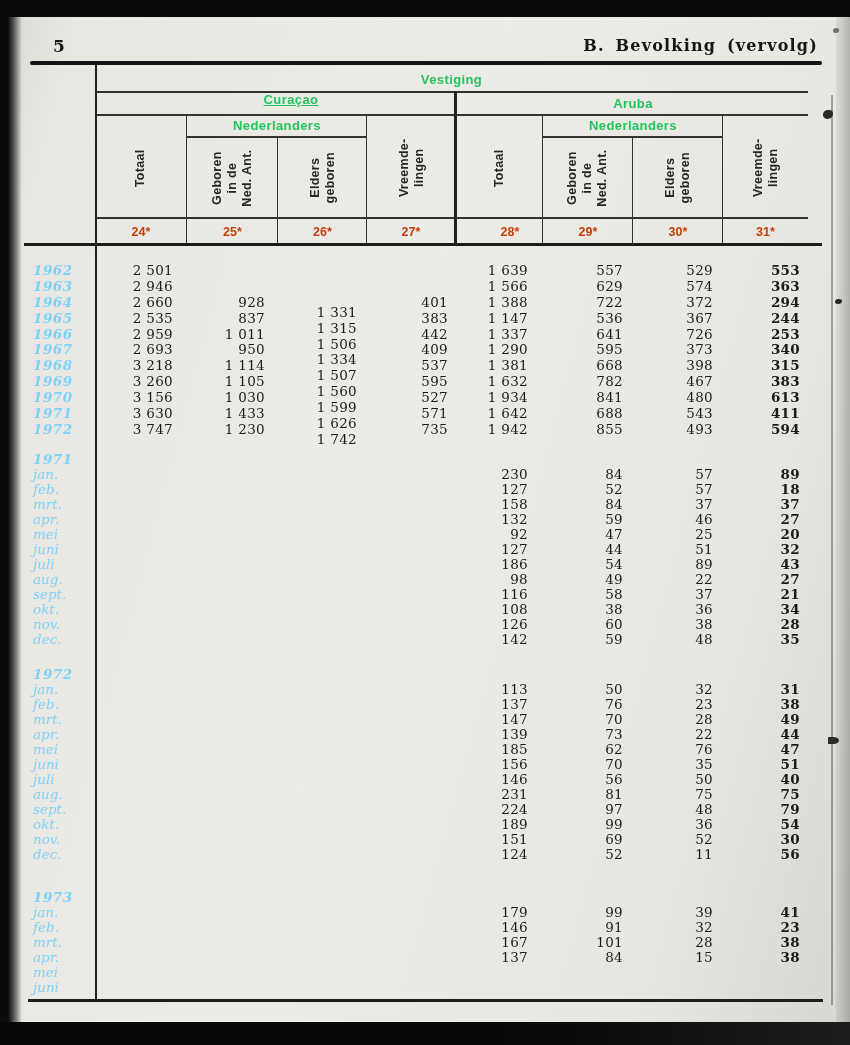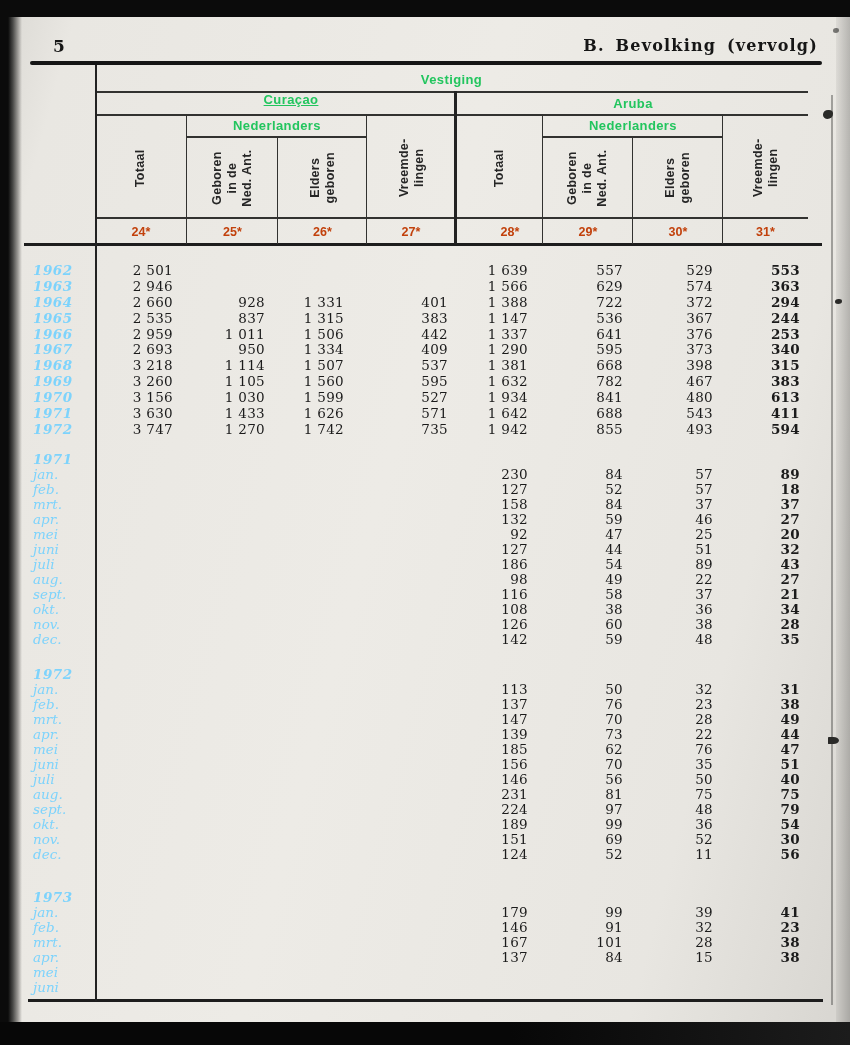--- a/index.html
+++ b/index.html
@@ -86,21 +86,21 @@
   .sec:nth-child(3){margin-top:20px;}
   .sec:nth-child(4){margin-top:28px;}
   .row{position:relative;height:15px;}
   .sec-years .row{height:15.9px;}
   .label-row{height:15px;}
   .stub{position:absolute;left:33px;top:0;font:italic 13.5px "DejaVu Serif",serif;color:#7dd3fc;}
   .stub.yr,.stub.sec-label{font-weight:700;letter-spacing:.5px;}
   .num{position:absolute;top:0;text-align:right;font:13.5px "DejaVu Serif",serif;
     letter-spacing:.3px;color:#1b1b1b;}
   .c0{left:95px;width:78px;}  .c1{left:185px;width:80px;}
-  .c2{left:262px;width:82px;} .c3{left:366px;width:82px;}
+  .c2{left:275px;width:82px;margin-top:10px;} .c3{left:366px;width:82px;}
   .c4{left:446px;width:82px;} .c5{left:541px;width:82px;}
   .c6{left:631px;width:82px;} .c7{left:716px;width:84px;font-weight:bold;}
 </style>
 </head>
 <body>
 
 <div class="paper"></div>
 <div class="edge-left"></div>
 <div class="band-bottom"></div>
 <div class="edge-right-band"></div>
@@ -219,21 +219,21 @@
         <span class="num c7">244</span>
       </div>
       <div class="row">
         <span class="stub yr">1966</span>
         <span class="num c0">2 959</span>
         <span class="num c1">1 011</span>
         <span class="num c2">1 506</span>
         <span class="num c3">442</span>
         <span class="num c4">1 337</span>
         <span class="num c5">641</span>
-        <span class="num c6">376</span>
+        <span class="num c6">726</span>
         <span class="num c7">253</span>
       </div>
       <div class="row">
         <span class="stub yr">1967</span>
         <span class="num c0">2 693</span>
         <span class="num c1">950</span>
         <span class="num c2">1 334</span>
         <span class="num c3">409</span>
         <span class="num c4">1 290</span>
         <span class="num c5">595</span>
@@ -280,21 +280,21 @@
         <span class="num c2">1 626</span>
         <span class="num c3">571</span>
         <span class="num c4">1 642</span>
         <span class="num c5">688</span>
         <span class="num c6">543</span>
         <span class="num c7">411</span>
       </div>
       <div class="row">
         <span class="stub yr">1972</span>
         <span class="num c0">3 747</span>
-        <span class="num c1">1 270</span>
+        <span class="num c1">1 230</span>
         <span class="num c2">1 742</span>
         <span class="num c3">735</span>
         <span class="num c4">1 942</span>
         <span class="num c5">855</span>
         <span class="num c6">493</span>
         <span class="num c7">594</span>
       </div>
     </div>
     <div class="sec">
       <div class="row label-row">

